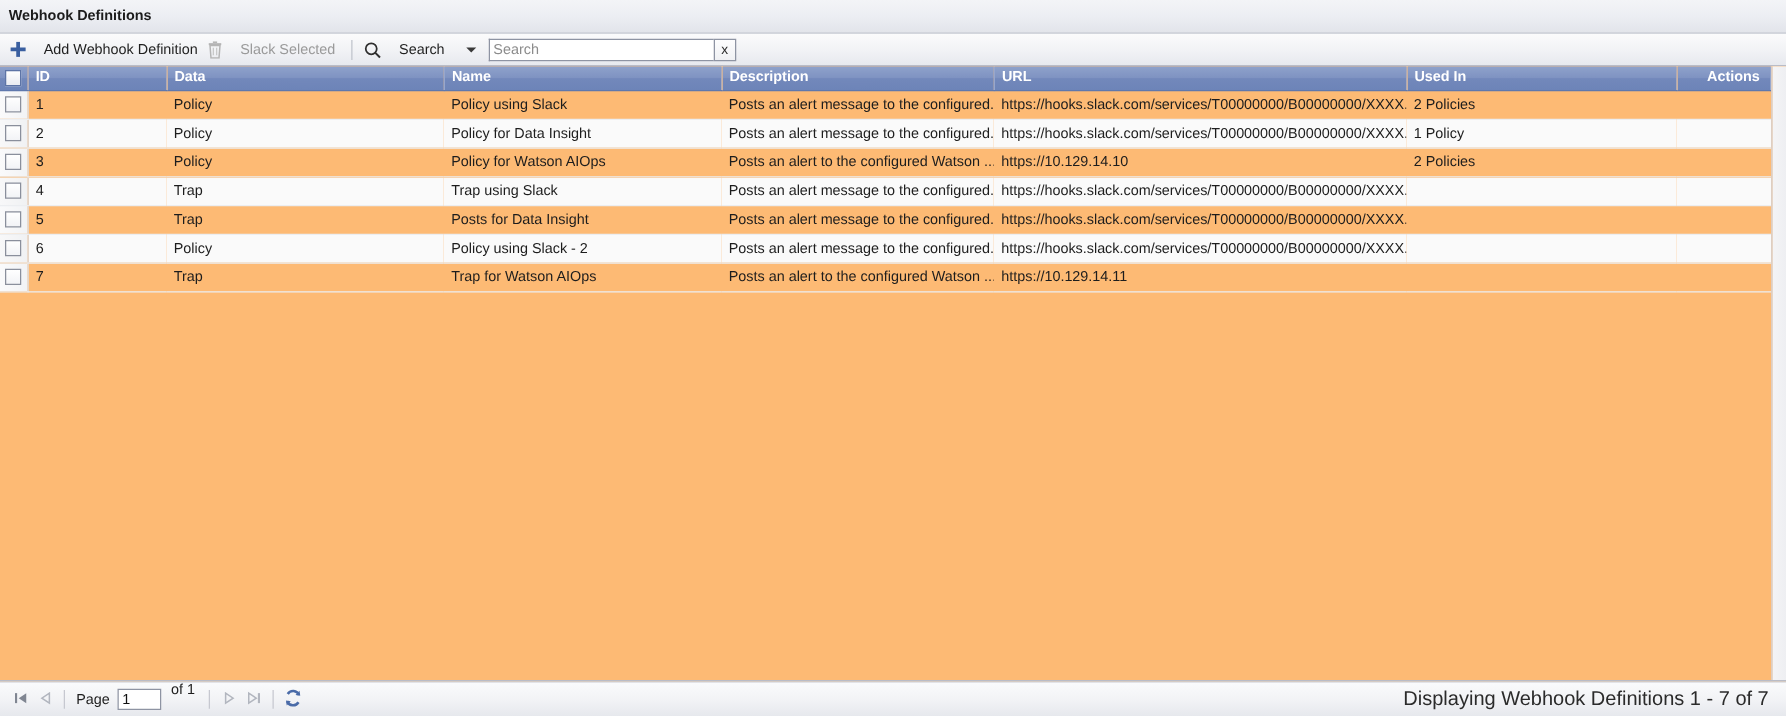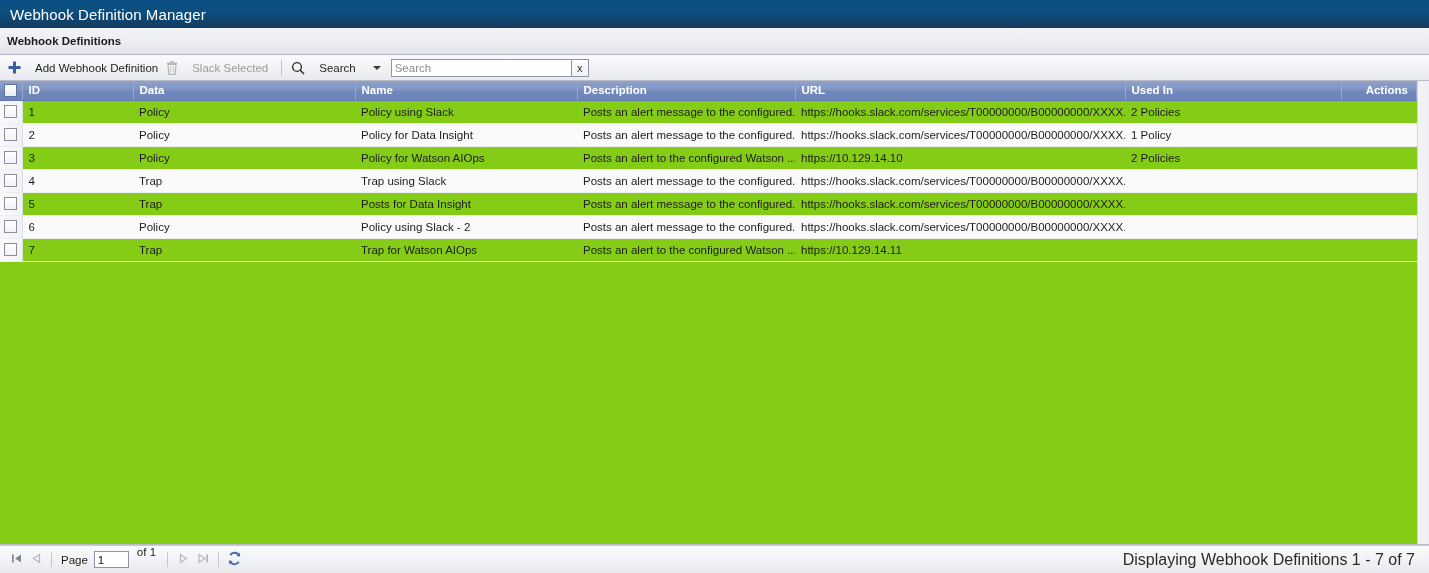--- a/index.html
+++ b/index.html
@@ -129,21 +129,21 @@
     justify-content: center;
     font-size: 11px;
     color: #2c2c2c;
     cursor: default;
   }
 
   
   .grid {
     flex: 1 1 auto;
     position: relative;
-    background: #84cc16;
+    background: #fdba74;
     border-bottom: 1px solid #b9bcc7;
     overflow: hidden;
   }
   .grid-inner {
     position: absolute;
     left: 0; top: 0; right: 12px; bottom: 0;
     overflow: hidden;
   }
   .grid-scroll {
     position: absolute;
@@ -249,23 +249,20 @@
     outline: none;
   }
   .pof { font-size: 11.5px; color: #1d1d1d; margin: 0 6px 16px 8px; }
   .status-text { font-size: 16px; color: #2b2b2b; padding-right: 6px; }
 </style>
 </head>
 <body>
 
 <div id="app">
 
-  <div class="titlebar">
-    <span class="titlebar-text">Webhook Definition Manager</span>
-  </div>
 
   <div class="panel-header">
     <span class="panel-header-text">Webhook Definitions</span>
   </div>
 
   <div class="toolbar">
 
     <div class="tb-item">
       <span class="ico plus-ico">
         <svg width="13" height="13" viewBox="0 0 13 13">

